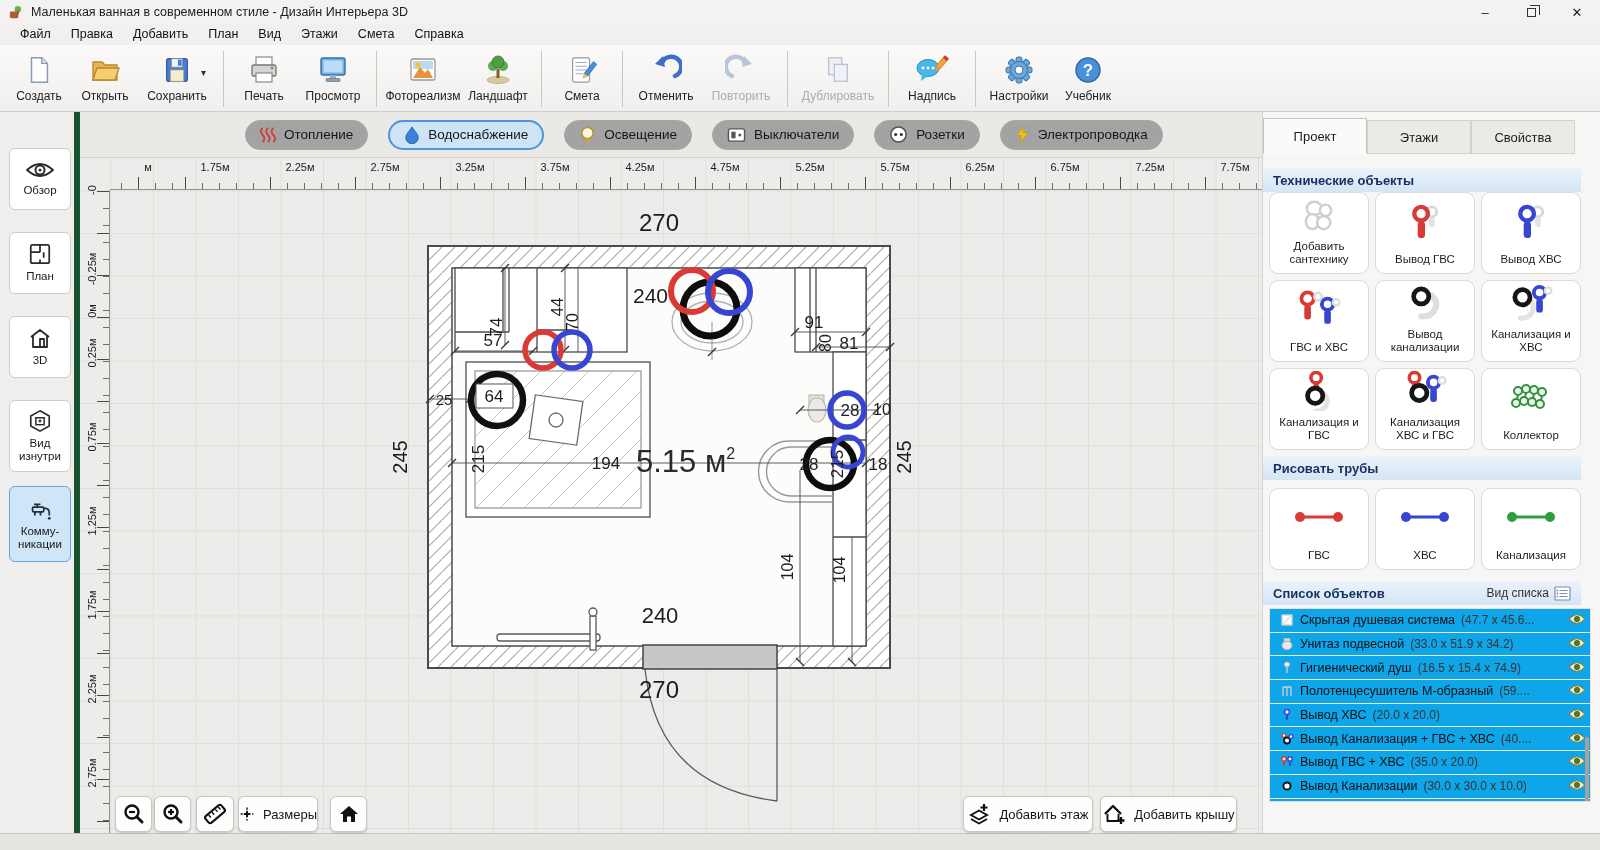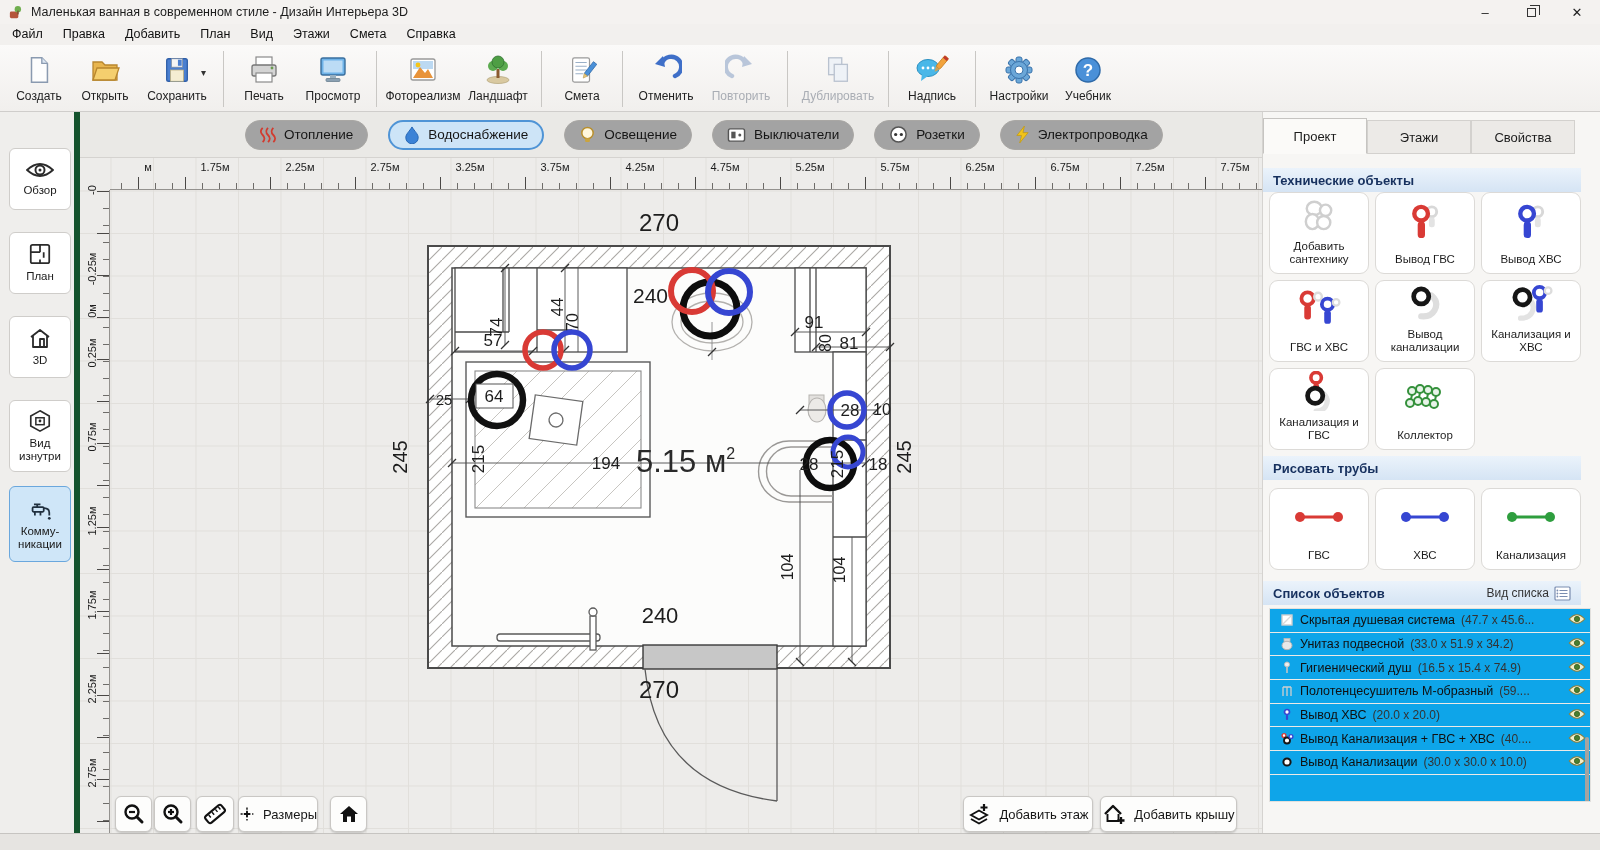--- a/index.html
+++ b/index.html
@@ -13,21 +13,21 @@
   .titlebar .title { font-size:12.5px; color:#1c1c1c; margin-left:8px; }
   .wincontrols { position:absolute; right:0; top:0; height:24px; display:flex; }
   .winbtn { width:46px; height:24px; display:flex; align-items:center; justify-content:center;
     font-size:13px; color:#222; }
   .restore-glyph { width:9px; height:9px; border:1.3px solid #333; position:relative; background:transparent;}
   .restore-glyph:before { content:""; position:absolute; left:2px; top:-4px; width:9px; height:9px;
     border:1.3px solid #333; border-bottom:none; border-left:none; }
 
   
   .menubar { position:absolute; left:0; top:24px; width:1600px; height:21px; background:#f2f0ee;
-    display:flex; align-items:center; padding-left:2px; }
+    display:flex; align-items:center; padding-left:10px; }
   .menubar .mi { padding:0 10px; font-size:12.5px; color:#111; height:21px; line-height:21px; cursor:default; }
 
   
   .toolbar { position:absolute; left:0; top:45px; width:1600px; height:67px;
     background:linear-gradient(#fbfaf9,#f1efed); border-bottom:1px solid #cfcdcb;
     display:flex; align-items:flex-start; padding:4px 0 0 6px; }
   .tbtn { display:flex; flex-direction:column; align-items:center; width:66px; padding-top:2px; }
   .tbtn .ticon { height:38px; display:flex; align-items:center; justify-content:center; position:relative;}
   .tbtn .tlabel { font-size:12px; color:#222; white-space:nowrap; }
   .tbtn.disabled .tlabel { color:#a9adb4; }
@@ -730,20 +730,33 @@
               <circle cx="17" cy="7" r="5.5" fill="#fff" stroke="#d93a35" stroke-width="3.8"></circle>
               <rect x="14" y="13" width="6" height="11" rx="2.5" fill="#d93a35"></rect>
               <path d="M25 24 q6 6 2 13 q-3 5 -10 5" fill="none" stroke="#e3e3e3" stroke-width="5.5" stroke-linecap="round"></path>
               <circle cx="16" cy="26" r="8" fill="#fff" stroke="#161616" stroke-width="5"></circle>
             </svg>
         </span>
           <span class="glabel">Канализация и ГВС</span>
       </div>
       <div class="gbtn">
         <span class="gicon">
+          <svg width="46" height="40" viewBox="0 0 46 42">
+              <circle cx="12" cy="7" r="5.5" fill="#fff" stroke="#d93a35" stroke-width="3.8"></circle>
+              <rect x="9" y="13" width="6" height="11" rx="2.5" fill="#d93a35"></rect>
+              <circle cx="32" cy="12" r="6" fill="#fff" stroke="#3646d2" stroke-width="4"></circle>
+              <rect x="28.5" y="18.5" width="7" height="14" rx="3" fill="#3646d2"></rect>
+              <circle cx="41" cy="10" r="3.5" fill="#fff" stroke="#dcdcdc" stroke-width="2.4"></circle>
+              <circle cx="17" cy="23" r="8" fill="#fff" stroke="#161616" stroke-width="5"></circle>
+            </svg>
+        </span>
+          <span class="glabel">Канализация ХВС и ГВС</span>
+      </div>
+      <div class="gbtn">
+        <span class="gicon">
           <svg width="44" height="30" viewBox="0 0 44 30">
               <g fill="#e8f4e9" stroke="#35913c" stroke-width="2">
                 <path d="M9 13 l-2 8 M17 11 l-2 8 M25 12 l-2 8 M33 14 l-2 8" fill="none"></path>
                 <circle cx="9" cy="9" r="4"></circle>
                 <circle cx="17" cy="7" r="4"></circle>
                 <circle cx="25" cy="8" r="4"></circle>
                 <circle cx="33" cy="10" r="4"></circle>
                 <circle cx="7" cy="21" r="4"></circle>
                 <circle cx="15" cy="19" r="4"></circle>
                 <circle cx="23" cy="20" r="4"></circle>
@@ -874,20 +887,34 @@
           </svg>
         <span class="oname">Вывод Канализация + ГВС + ХВС</span>
         <span class="odims">(40....</span>
         <span class="eye"><svg width="18" height="12" viewBox="0 0 20 14">
               <path d="M1 7 Q10 -3 19 7 Q10 17 1 7 Z" fill="#f3edc8" stroke="#8a7d3a" stroke-width="1.3"></path>
               <circle cx="10" cy="7" r="3.1" fill="#4a7d2f" stroke="#2f5c1e" stroke-width="0.8"></circle>
             </svg></span>
       </div>
       <div class="orow">
         <svg width="14" height="14" viewBox="0 0 14 14">
+            <circle cx="4" cy="4" r="2.2" fill="#fff" stroke="#d93a35" stroke-width="1.5"></circle>
+            <rect x="3" y="6.5" width="2" height="4.5" rx="1" fill="#d93a35"></rect>
+            <circle cx="10" cy="4" r="2.2" fill="#fff" stroke="#3646d2" stroke-width="1.5"></circle>
+            <rect x="9" y="6.5" width="2" height="4.5" rx="1" fill="#3646d2"></rect>
+          </svg>
+        <span class="oname">Вывод ГВС + ХВС</span>
+        <span class="odims">(35.0 x 20.0)</span>
+        <span class="eye"><svg width="18" height="12" viewBox="0 0 20 14">
+              <path d="M1 7 Q10 -3 19 7 Q10 17 1 7 Z" fill="#f3edc8" stroke="#8a7d3a" stroke-width="1.3"></path>
+              <circle cx="10" cy="7" r="3.1" fill="#4a7d2f" stroke="#2f5c1e" stroke-width="0.8"></circle>
+            </svg></span>
+      </div>
+      <div class="orow">
+        <svg width="14" height="14" viewBox="0 0 14 14">
             <circle cx="7" cy="7" r="3.6" fill="#fff" stroke="#161616" stroke-width="2"></circle>
           </svg>
         <span class="oname">Вывод Канализации</span>
         <span class="odims">(30.0 x 30.0 x 10.0)</span>
         <span class="eye"><svg width="18" height="12" viewBox="0 0 20 14">
               <path d="M1 7 Q10 -3 19 7 Q10 17 1 7 Z" fill="#f3edc8" stroke="#8a7d3a" stroke-width="1.3"></path>
               <circle cx="10" cy="7" r="3.1" fill="#4a7d2f" stroke="#2f5c1e" stroke-width="0.8"></circle>
             </svg></span>
       </div>
       <div class="scroll-thumb"></div>

